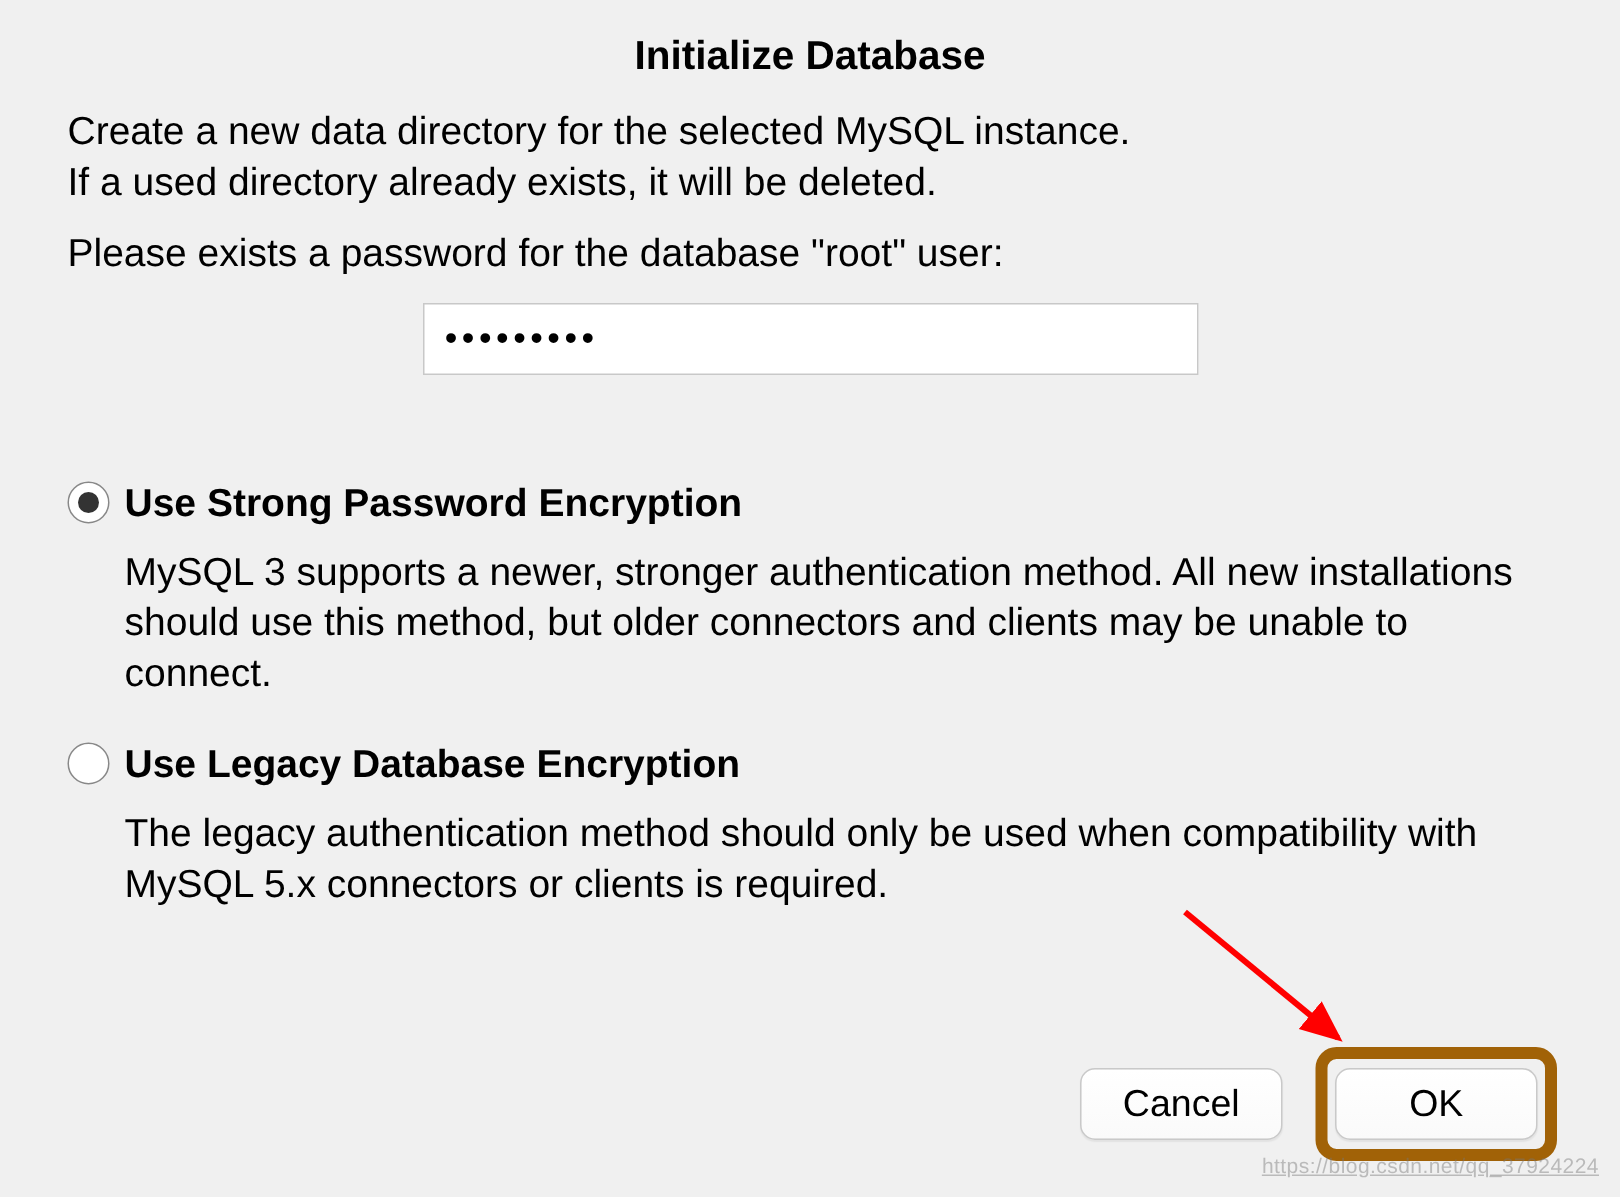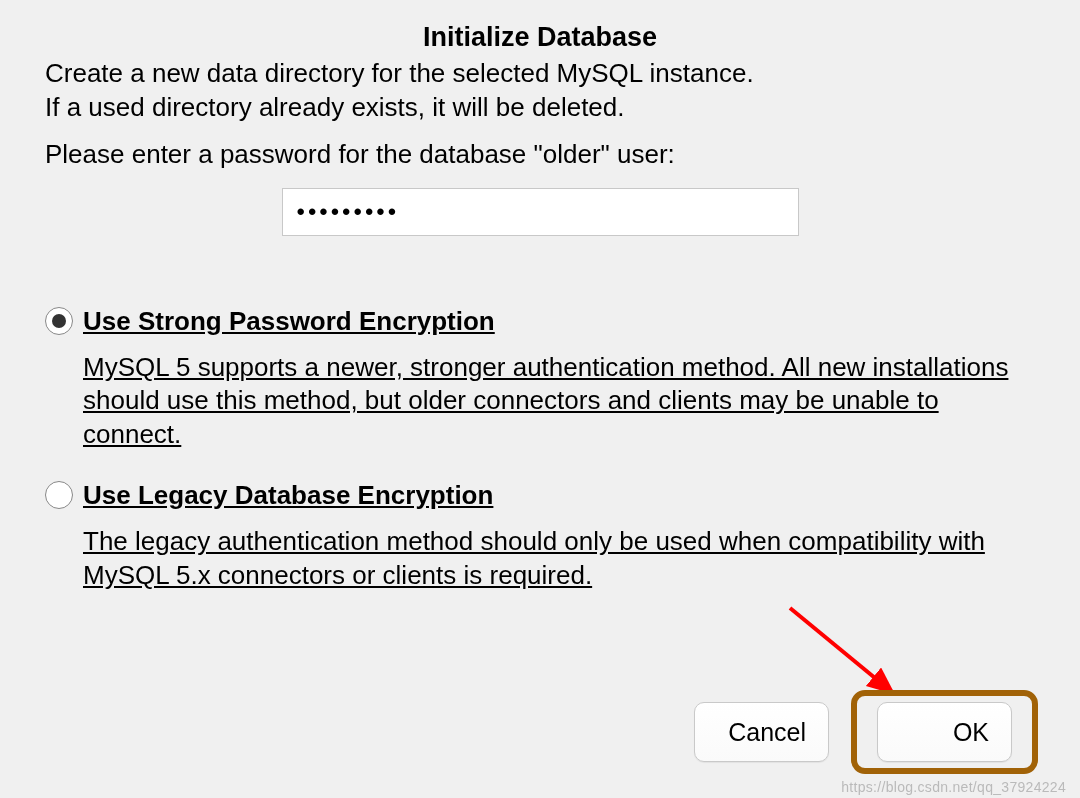--- a/index.html
+++ b/index.html
@@ -16,21 +16,21 @@
       position: relative;
       overflow: hidden;
     }
     .dialog {
       padding: 22px 45px 20px 45px;
     }
     .title {
       text-align: center;
       font-weight: 700;
       font-size: 27px;
-      margin-bottom: 4px;
+      margin-bottom: 18px;
     }
     .description {
       font-size: 26px;
       line-height: 1.3;
       margin-bottom: 14px;
     }
     .prompt-label {
       font-size: 26px;
       margin-bottom: 18px;
     }
@@ -44,21 +44,20 @@
       height: 48px;
       border: 1px solid #c8c8c8;
       background: #fff;
       font-size: 24px;
       padding: 6px 14px;
       letter-spacing: 3px;
       font-family: -apple-system, sans-serif;
     }
     .options {
       margin-bottom: 40px;
-      text-decoration: underline;
     }
     .option {
       margin-bottom: 28px;
       padding-left: 0;
     }
     .option-header {
       display: flex;
       align-items: center;
       margin-bottom: 14px;
     }
@@ -94,78 +93,78 @@
     .footer {
       position: absolute;
       bottom: 24px;
       right: 42px;
       display: flex;
       gap: 22px;
       align-items: center;
     }
     .btn {
       min-width: 135px;
-      height: 60px;
+      height: 48px;
       border-radius: 10px;
       border: 1px solid #c9c9c9;
       background: linear-gradient(#ffffff, #fafafa);
       font-size: 25px;
       font-family: inherit;
       cursor: pointer;
       box-shadow: 0 1px 1px rgba(0,0,0,0.06);
       padding: 0 22px;
-      text-align: right;
     }
     .ok-wrap {
       position: relative;
-      border: 6px solid #a16207;
+      border: 8px solid #a16207;
       border-radius: 14px;
-      padding: 6px 20px;
+      padding: 6px 5px;
     }
     .arrow {
       position: absolute;
       right: 168px;
       bottom: 88px;
       pointer-events: none;
     }
     .watermark {
       position: absolute;
-      bottom: 3px;
+      bottom: 13px;
       right: 14px;
       font-size: 14px;
       color: rgba(120,120,120,0.45);
       letter-spacing: 0.3px;
+      text-decoration: underline;
     }
   </style>
 </head>
 <body>
 
 <div class="dialog">
 
   <div class="title">Initialize Database</div>
 
   <div class="description">
     <span>Create a new data directory for the selected MySQL instance.</span><br>
     <span>If a used directory already exists, it will be deleted.</span>
   </div>
 
-  <div class="prompt-label">Please enter a password for the database "older" user:</div>
+  <div class="prompt-label">Please exists a password for the database "root" user:</div>
 
   <div class="password-row">
     <input type="password" class="password-input" value="•••••••••" style="">
   </div>
 
   <div class="options">
 
     <div class="option">
       <div class="option-header">
         <span class="radio selected"></span>
         <span class="option-label">Use Strong Password Encryption</span>
       </div>
-      <div class="option-desc">MySQL 5 supports a newer, stronger authentication method. All new installations should use this method, but older connectors and clients may be unable to connect.</div>
+      <div class="option-desc">MySQL 3 supports a newer, stronger authentication method. All new installations should use this method, but older connectors and clients may be unable to connect.</div>
     </div>
 
     <div class="option">
       <div class="option-header">
         <span class="radio"></span>
         <span class="option-label">Use Legacy Database Encryption</span>
       </div>
       <div class="option-desc">The legacy authentication method should only be used when compatibility with MySQL 5.x connectors or clients is required.</div>
     </div>
 

